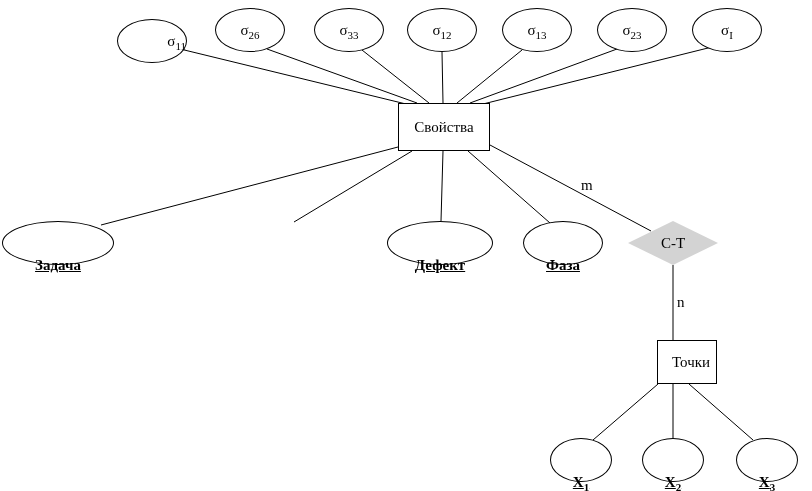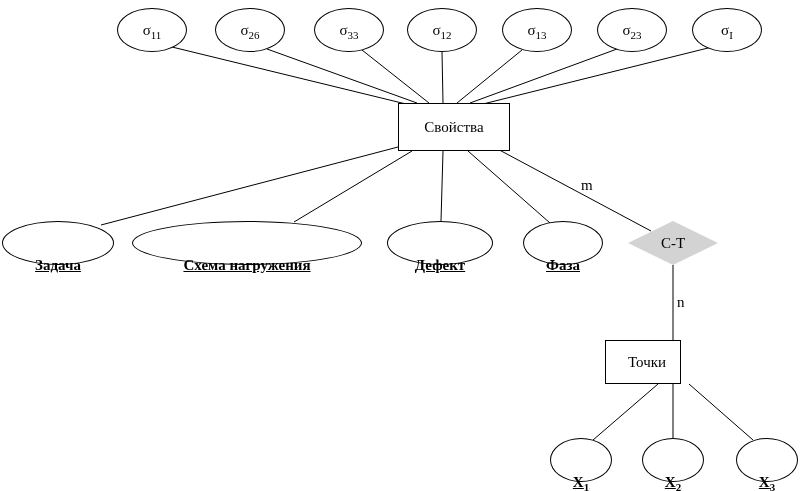--- a/index.html
+++ b/index.html
@@ -75,21 +75,21 @@
 
     <line x1="490" y1="145" x2="651" y2="231"></line>
 
     <line x1="673" y1="265" x2="673" y2="340"></line>
 
     <line x1="658" y1="384" x2="593" y2="440"></line>
     <line x1="673" y1="384" x2="673" y2="438"></line>
     <line x1="689" y1="384" x2="753" y2="440"></line>
   </svg>
 
-  <div class="node ellipse" style="left:117px; top:8px; width:70px; height:44px;">
+  <div class="node ellipse" style="left:117px; top:19px; width:70px; height:44px;justify-content:flex-end;">
     <span><span>σ</span><sub>11</sub></span>
   </div>
   <div class="node ellipse" style="left:215px; top:8px; width:70px; height:44px;">
     <span><span>σ</span><sub>26</sub></span>
   </div>
   <div class="node ellipse" style="left:314px; top:8px; width:70px; height:44px;">
     <span><span>σ</span><sub>33</sub></span>
   </div>
   <div class="node ellipse" style="left:407px; top:8px; width:70px; height:44px;">
     <span><span>σ</span><sub>12</sub></span>
@@ -97,45 +97,42 @@
   <div class="node ellipse" style="left:502px; top:8px; width:70px; height:44px;">
     <span><span>σ</span><sub>13</sub></span>
   </div>
   <div class="node ellipse" style="left:597px; top:8px; width:70px; height:44px;">
     <span><span>σ</span><sub>23</sub></span>
   </div>
   <div class="node ellipse" style="left:692px; top:8px; width:70px; height:44px;text-align:center;">
     <span><span>σ</span><sub>I</sub></span>
   </div>
 
-  <div class="node rect" style="left:398px; top:103px; width:112px; height:48px;">
+  <div class="node rect" style="left:398px; top:103px; width:92px; height:48px;">
     <span>Свойства</span>
   </div>
 
   <div class="node ellipse" style="left:2px; top:221px; width:112px; height:44px;">
     <span class="keyattr">Задача</span>
-  </div>
-  <div class="node ellipse" style="left:132px; top:221px; width:230px; height:44px;">
-    <span class="keyattr">Схема нагружения</span>
   </div>
   <div class="node ellipse" style="left:387px; top:221px; width:106px; height:44px;">
     <span class="keyattr">Дефект</span>
   </div>
   <div class="node ellipse" style="left:523px; top:221px; width:80px; height:44px;">
     <span class="keyattr">Фаза</span>
   </div>
 
   <div class="node diamond" style="left:628px; top:221px; width:90px; height:44px;">
     <span>С-Т</span>
   </div>
 
   <div class="edge-label" style="left:581px; top:177px;">m</div>
   <div class="edge-label" style="left:677px; top:294px;">n</div>
 
-  <div class="node rect" style="left:605px; top:340px; width:76px; height:44px;padding-left:8px;">
+  <div class="node rect" style="left:657px; top:340px; width:60px; height:44px;padding-left:8px;">
     <span>Точки</span>
   </div>
 
   <div class="node ellipse" style="left:550px; top:438px; width:62px; height:44px;">
     <span class="keyattr"><span>X</span><sub>1</sub></span>
   </div>
   <div class="node ellipse" style="left:642px; top:438px; width:62px; height:44px;">
     <span class="keyattr"><span>X</span><sub>2</sub></span>
   </div>
   <div class="node ellipse" style="left:736px; top:438px; width:62px; height:44px;">

